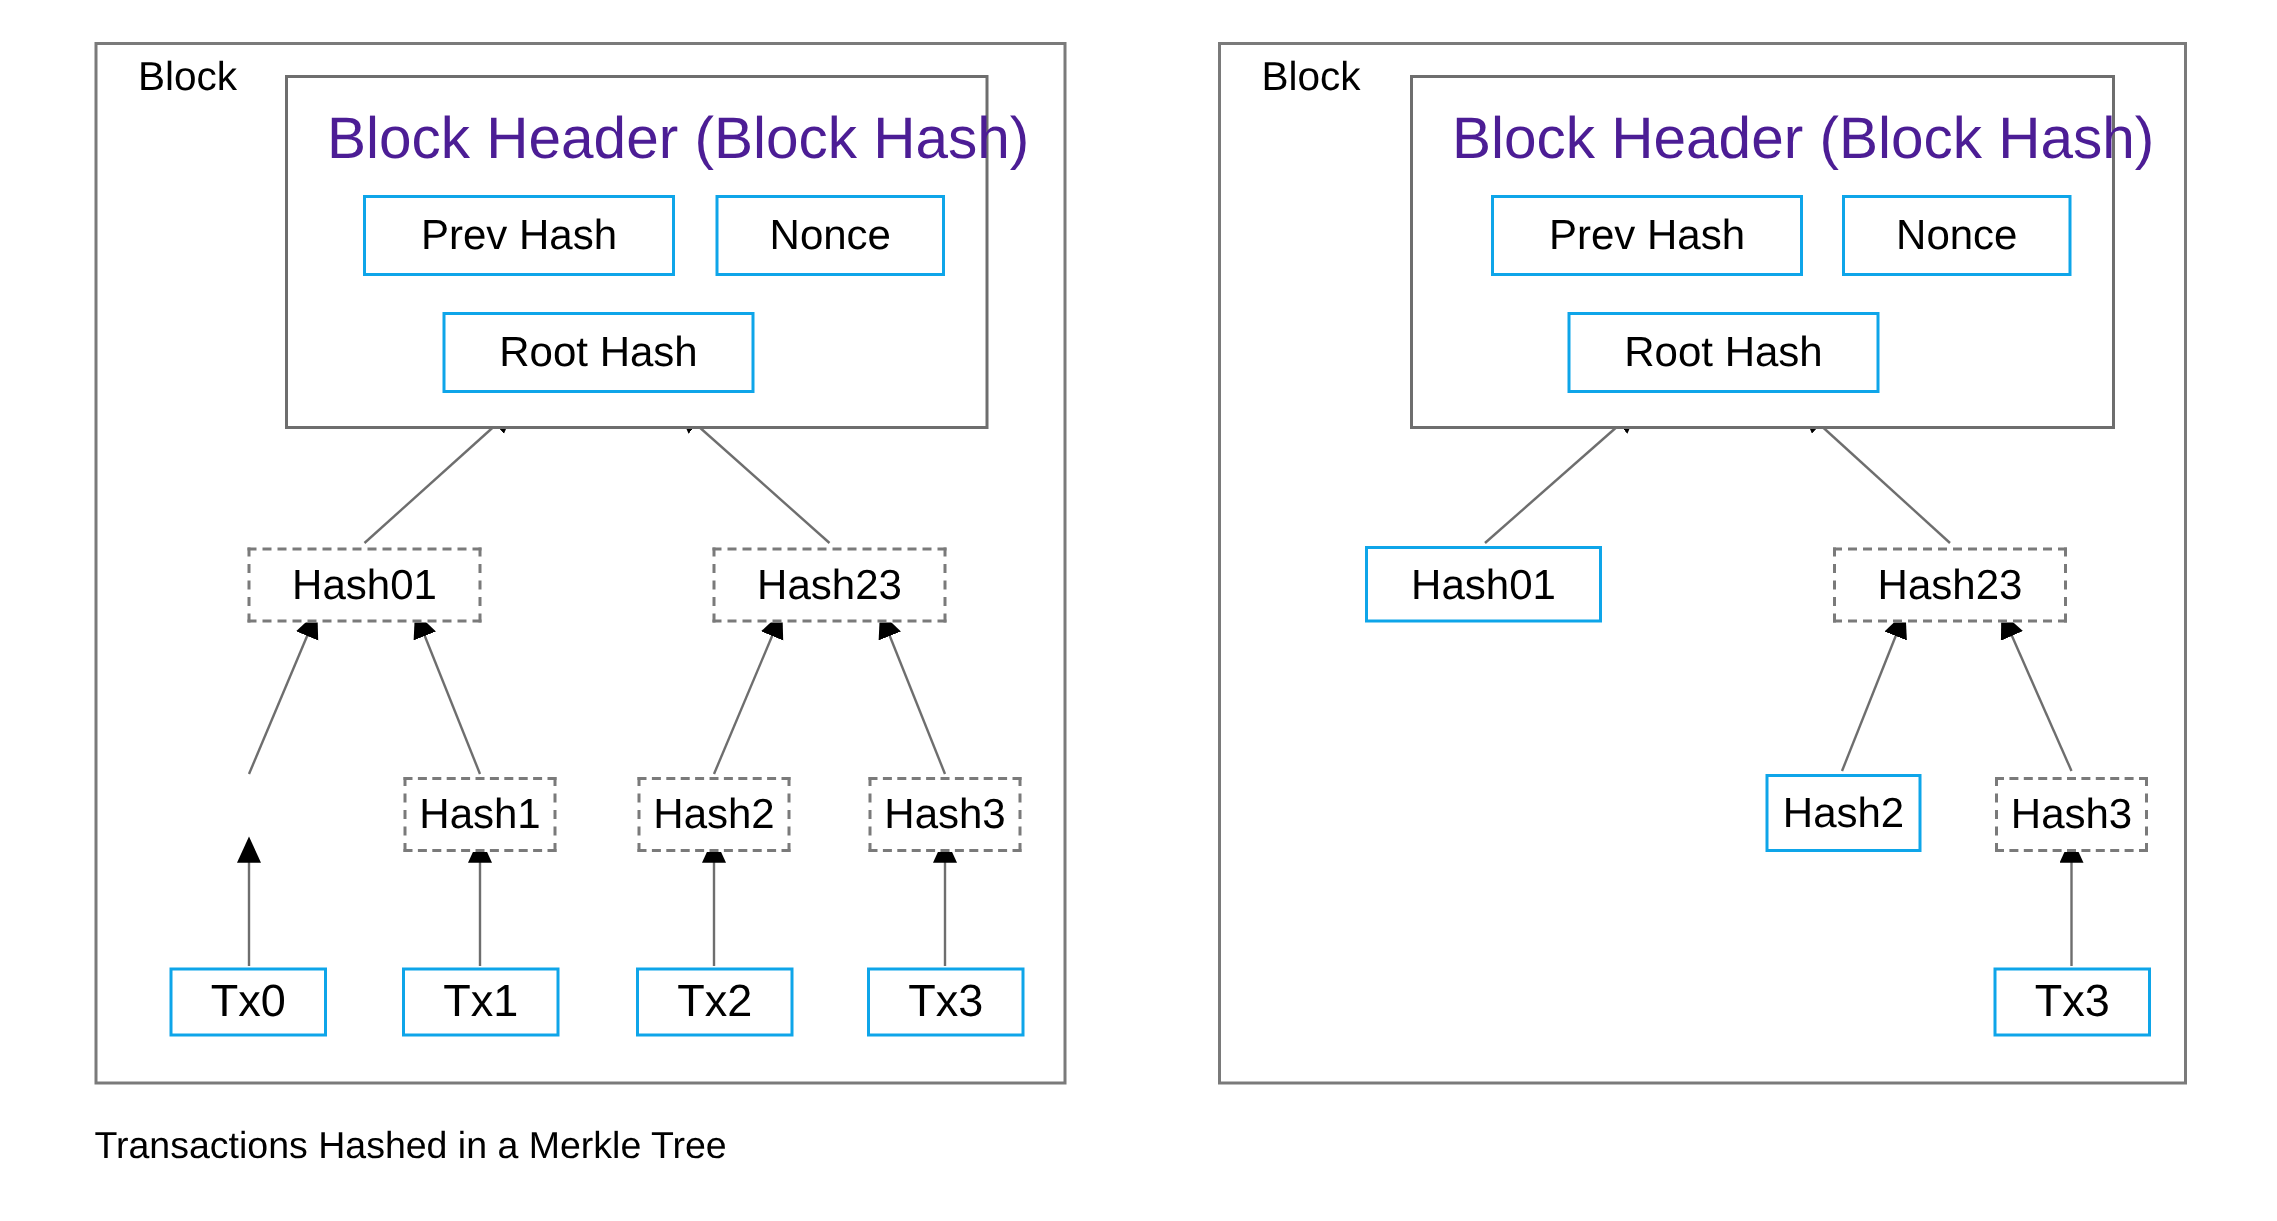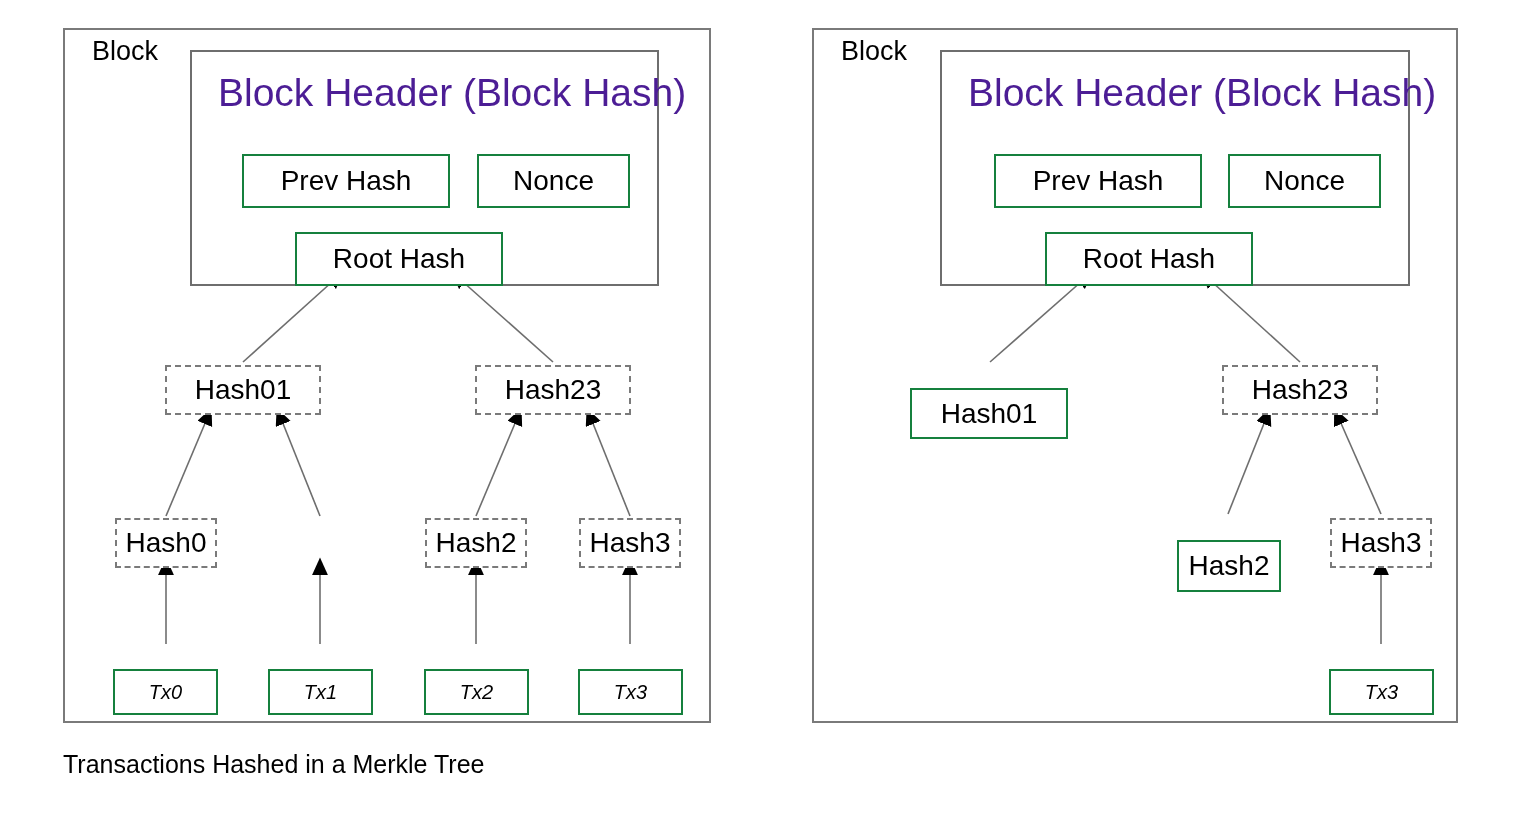--- a/index.html
+++ b/index.html
@@ -45,22 +45,21 @@
     position: absolute;
     box-sizing: border-box;
     display: flex;
     align-items: center;
     justify-content: center;
     background: #ffffff;
     white-space: nowrap;
     color: #000;
   }
   .box.solid {
-    border: 2px solid #15803d;
-    margin-top: 24px;
+    border: 2px solid #0ea5e9;
   }
   .box.dashed {
     border: 2px dashed #7a7a7a;
   }
   .header-box {
     position: absolute;
     box-sizing: border-box;
     border: 2px solid #6e6e6e;
     background: #ffffff;
   }
@@ -68,22 +67,21 @@
     position: absolute;
     font-size: 39px;
     white-space: nowrap;
     color: #4c1d95;
     line-height: 1;
   }
   .fs-hash {
     font-size: 28px;
   }
   .fs-tx {
-    font-size: 20px;
-    font-style: italic;
+    font-size: 30px;
   }
   .caption {
     position: absolute;
     font-size: 25px;
     white-space: nowrap;
     color: #000;
     line-height: 1;
     text-align: left;
   }
 </style>
@@ -153,24 +151,24 @@
   </div>
 
   <div class="box dashed fs-hash" style="left:165px; top:365px; width:156px; height:50px;">
     <span>Hash01</span>
   </div>
 
   <div class="box dashed fs-hash" style="left:475px; top:365px; width:156px; height:50px;">
     <span>Hash23</span>
   </div>
 
-  <div class="box dashed fs-hash" style="left:115px; top:518px; width:102px; height:50px;">
-    <span>Hash0</span>
-  </div>
-
+
+  <div class="box dashed fs-hash" style="left:269px; top:518px; width:102px; height:50px;">
+    <span>Hash1</span>
+  </div>
 
   <div class="box dashed fs-hash" style="left:425px; top:518px; width:102px; height:50px;">
     <span>Hash2</span>
   </div>
 
   <div class="box dashed fs-hash" style="left:579px; top:518px; width:102px; height:50px;">
     <span>Hash3</span>
   </div>
 
   <div class="box solid fs-tx" style="left:113px; top:645px; width:105px; height:46px;">

